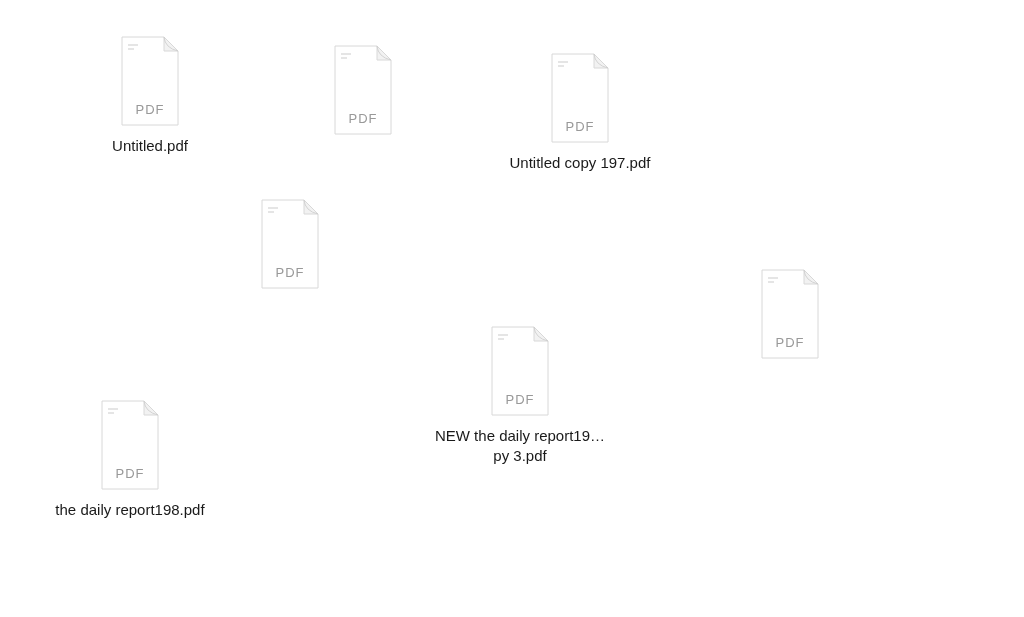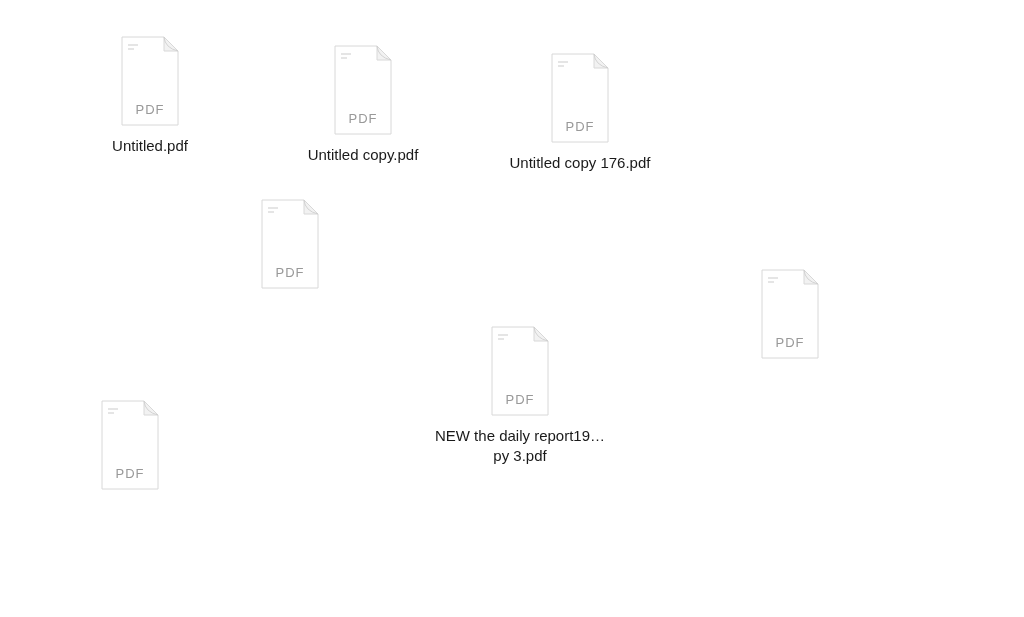--- a/index.html
+++ b/index.html
@@ -75,35 +75,34 @@
   <div class="file-icon">
     <svg viewBox="0 0 72 92">
       <path d="M 8 2 L 50 2 L 64 16 L 64 90 L 8 90 Z" fill="#ffffff" stroke="#d8d8d8" stroke-width="1"></path>
       <path d="M 50 2 L 50 16 L 64 16 Z" fill="#f2f2f2" stroke="#d8d8d8" stroke-width="1"></path>
       <path d="M 50 2 Q 51 13 64 16" fill="none" stroke="#cccccc" stroke-width="0.8"></path>
       <line x1="14" y1="10" x2="24" y2="10" stroke="#dcdcdc" stroke-width="1.5"></line>
       <line x1="14" y1="14" x2="20" y2="14" stroke="#dcdcdc" stroke-width="1.5"></line>
     </svg>
     <div class="file-type-label">PDF</div>
   </div>
-  <div class="file-name">Untitled copy.pdf</div>
 </div>
 
 <div class="file-item" style="left:490px; top:52px;">
   <div class="file-icon">
     <svg viewBox="0 0 72 92">
       <path d="M 8 2 L 50 2 L 64 16 L 64 90 L 8 90 Z" fill="#ffffff" stroke="#d8d8d8" stroke-width="1"></path>
       <path d="M 50 2 L 50 16 L 64 16 Z" fill="#f2f2f2" stroke="#d8d8d8" stroke-width="1"></path>
       <path d="M 50 2 Q 51 13 64 16" fill="none" stroke="#cccccc" stroke-width="0.8"></path>
       <line x1="14" y1="10" x2="24" y2="10" stroke="#dcdcdc" stroke-width="1.5"></line>
       <line x1="14" y1="14" x2="20" y2="14" stroke="#dcdcdc" stroke-width="1.5"></line>
     </svg>
     <div class="file-type-label">PDF</div>
   </div>
-  <div class="file-name">Untitled copy 176.pdf</div>
+  <div class="file-name">Untitled copy 197.pdf</div>
 </div>
 
 <div class="file-item" style="left:200px; top:198px;">
   <div class="file-icon">
     <svg viewBox="0 0 72 92">
       <path d="M 8 2 L 50 2 L 64 16 L 64 90 L 8 90 Z" fill="#ffffff" stroke="#d8d8d8" stroke-width="1"></path>
       <path d="M 50 2 L 50 16 L 64 16 Z" fill="#f2f2f2" stroke="#d8d8d8" stroke-width="1"></path>
       <path d="M 50 2 Q 51 13 64 16" fill="none" stroke="#cccccc" stroke-width="0.8"></path>
       <line x1="14" y1="10" x2="24" y2="10" stroke="#dcdcdc" stroke-width="1.5"></line>
       <line x1="14" y1="14" x2="20" y2="14" stroke="#dcdcdc" stroke-width="1.5"></line>
@@ -143,13 +142,14 @@
   <div class="file-icon">
     <svg viewBox="0 0 72 92">
       <path d="M 8 2 L 50 2 L 64 16 L 64 90 L 8 90 Z" fill="#ffffff" stroke="#d8d8d8" stroke-width="1"></path>
       <path d="M 50 2 L 50 16 L 64 16 Z" fill="#f2f2f2" stroke="#d8d8d8" stroke-width="1"></path>
       <path d="M 50 2 Q 51 13 64 16" fill="none" stroke="#cccccc" stroke-width="0.8"></path>
       <line x1="14" y1="10" x2="24" y2="10" stroke="#dcdcdc" stroke-width="1.5"></line>
       <line x1="14" y1="14" x2="20" y2="14" stroke="#dcdcdc" stroke-width="1.5"></line>
     </svg>
     <div class="file-type-label">PDF</div>
   </div>
+  <div class="file-name">the daily report198.pdf</div>
 </div>
 
 </body></html>

